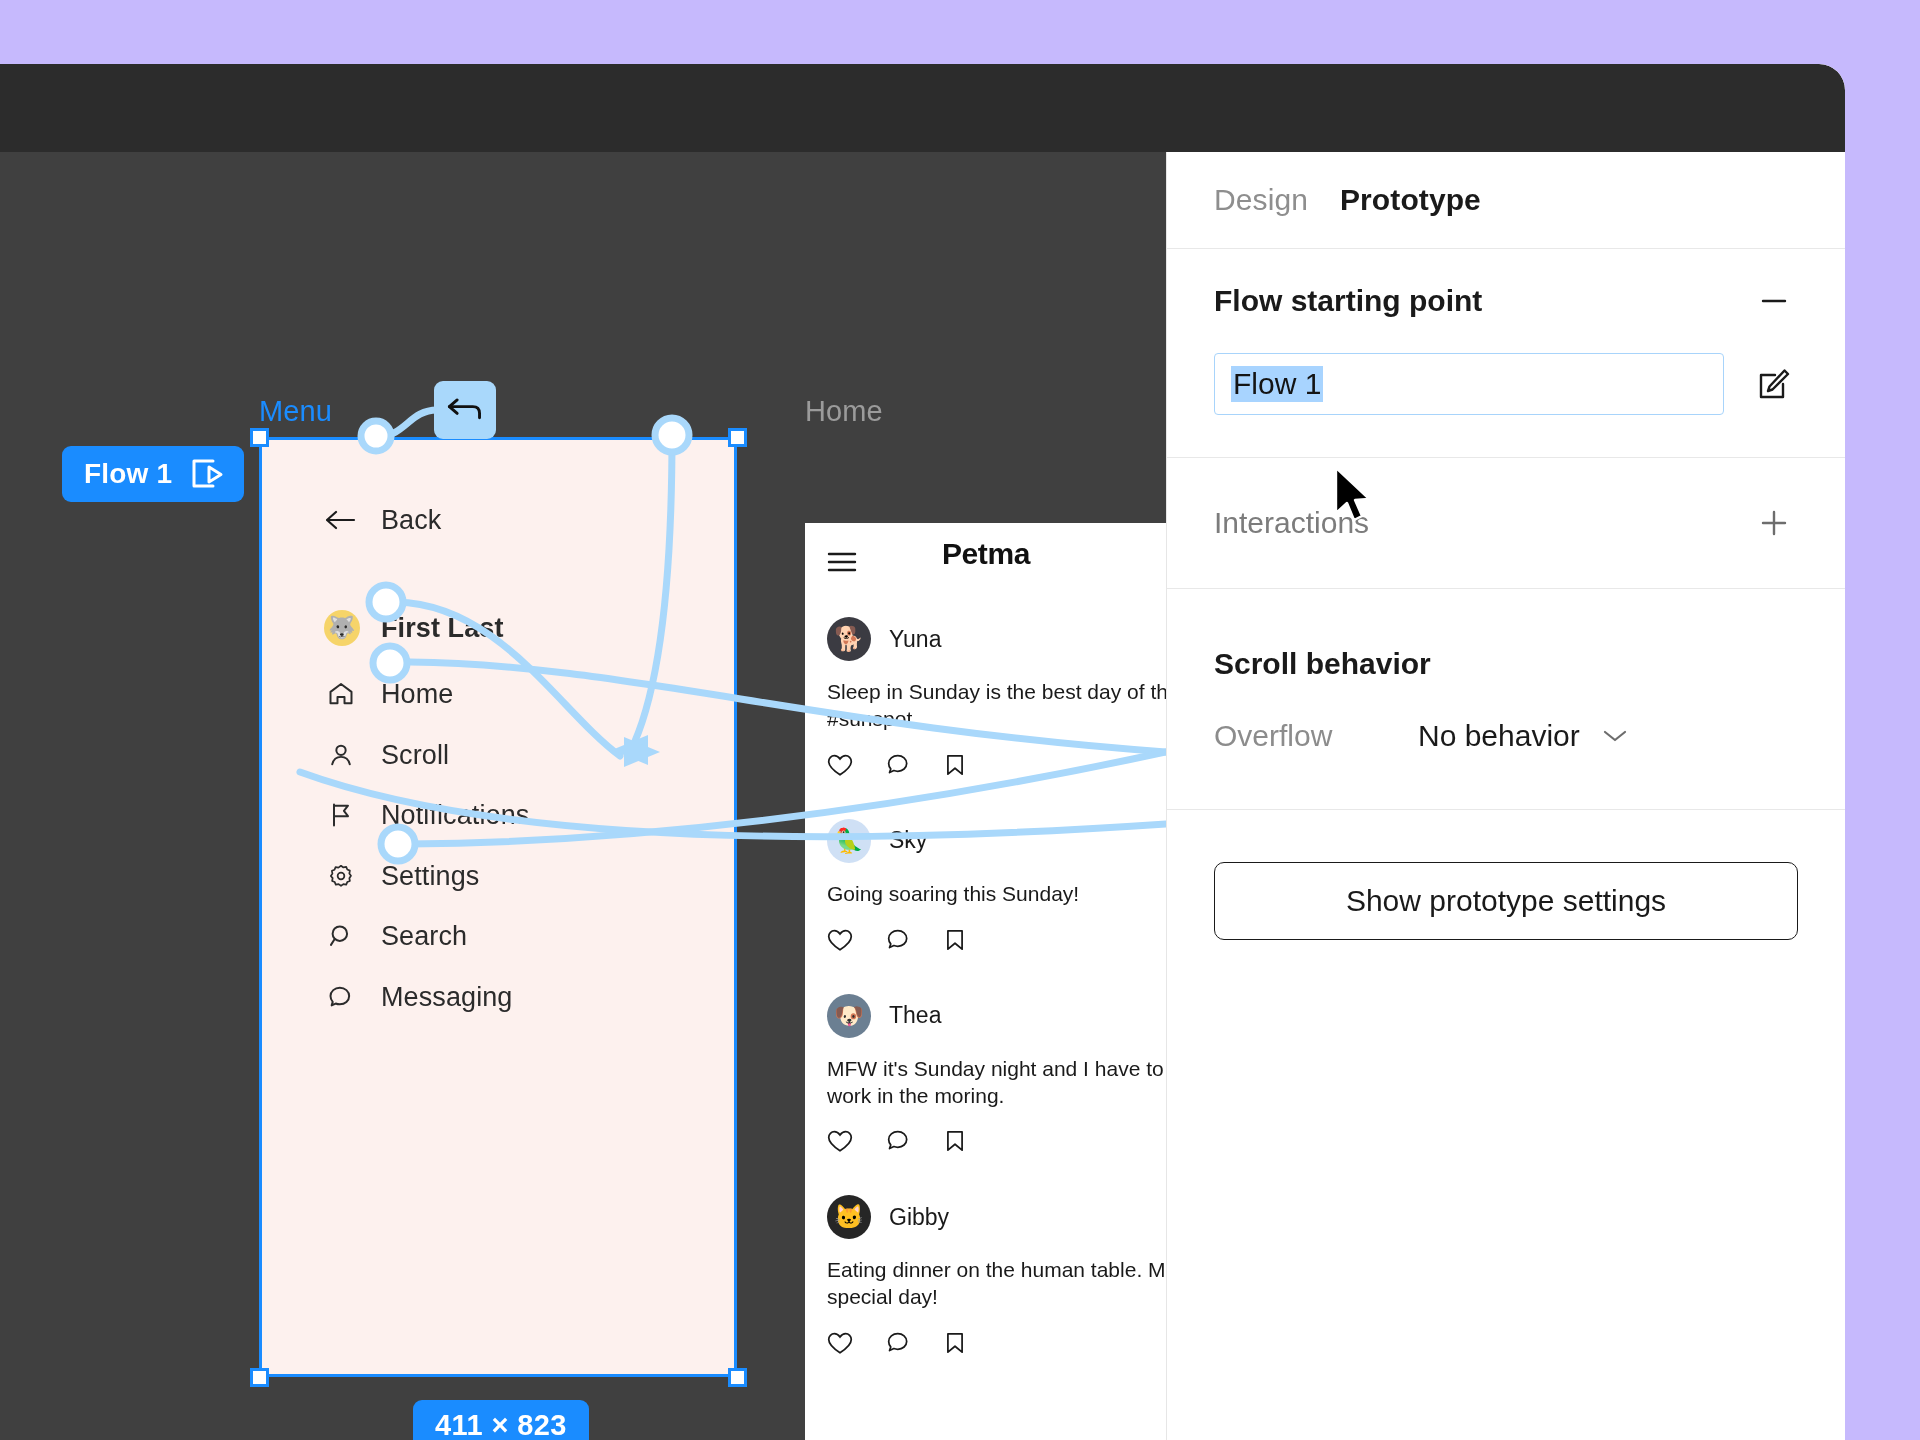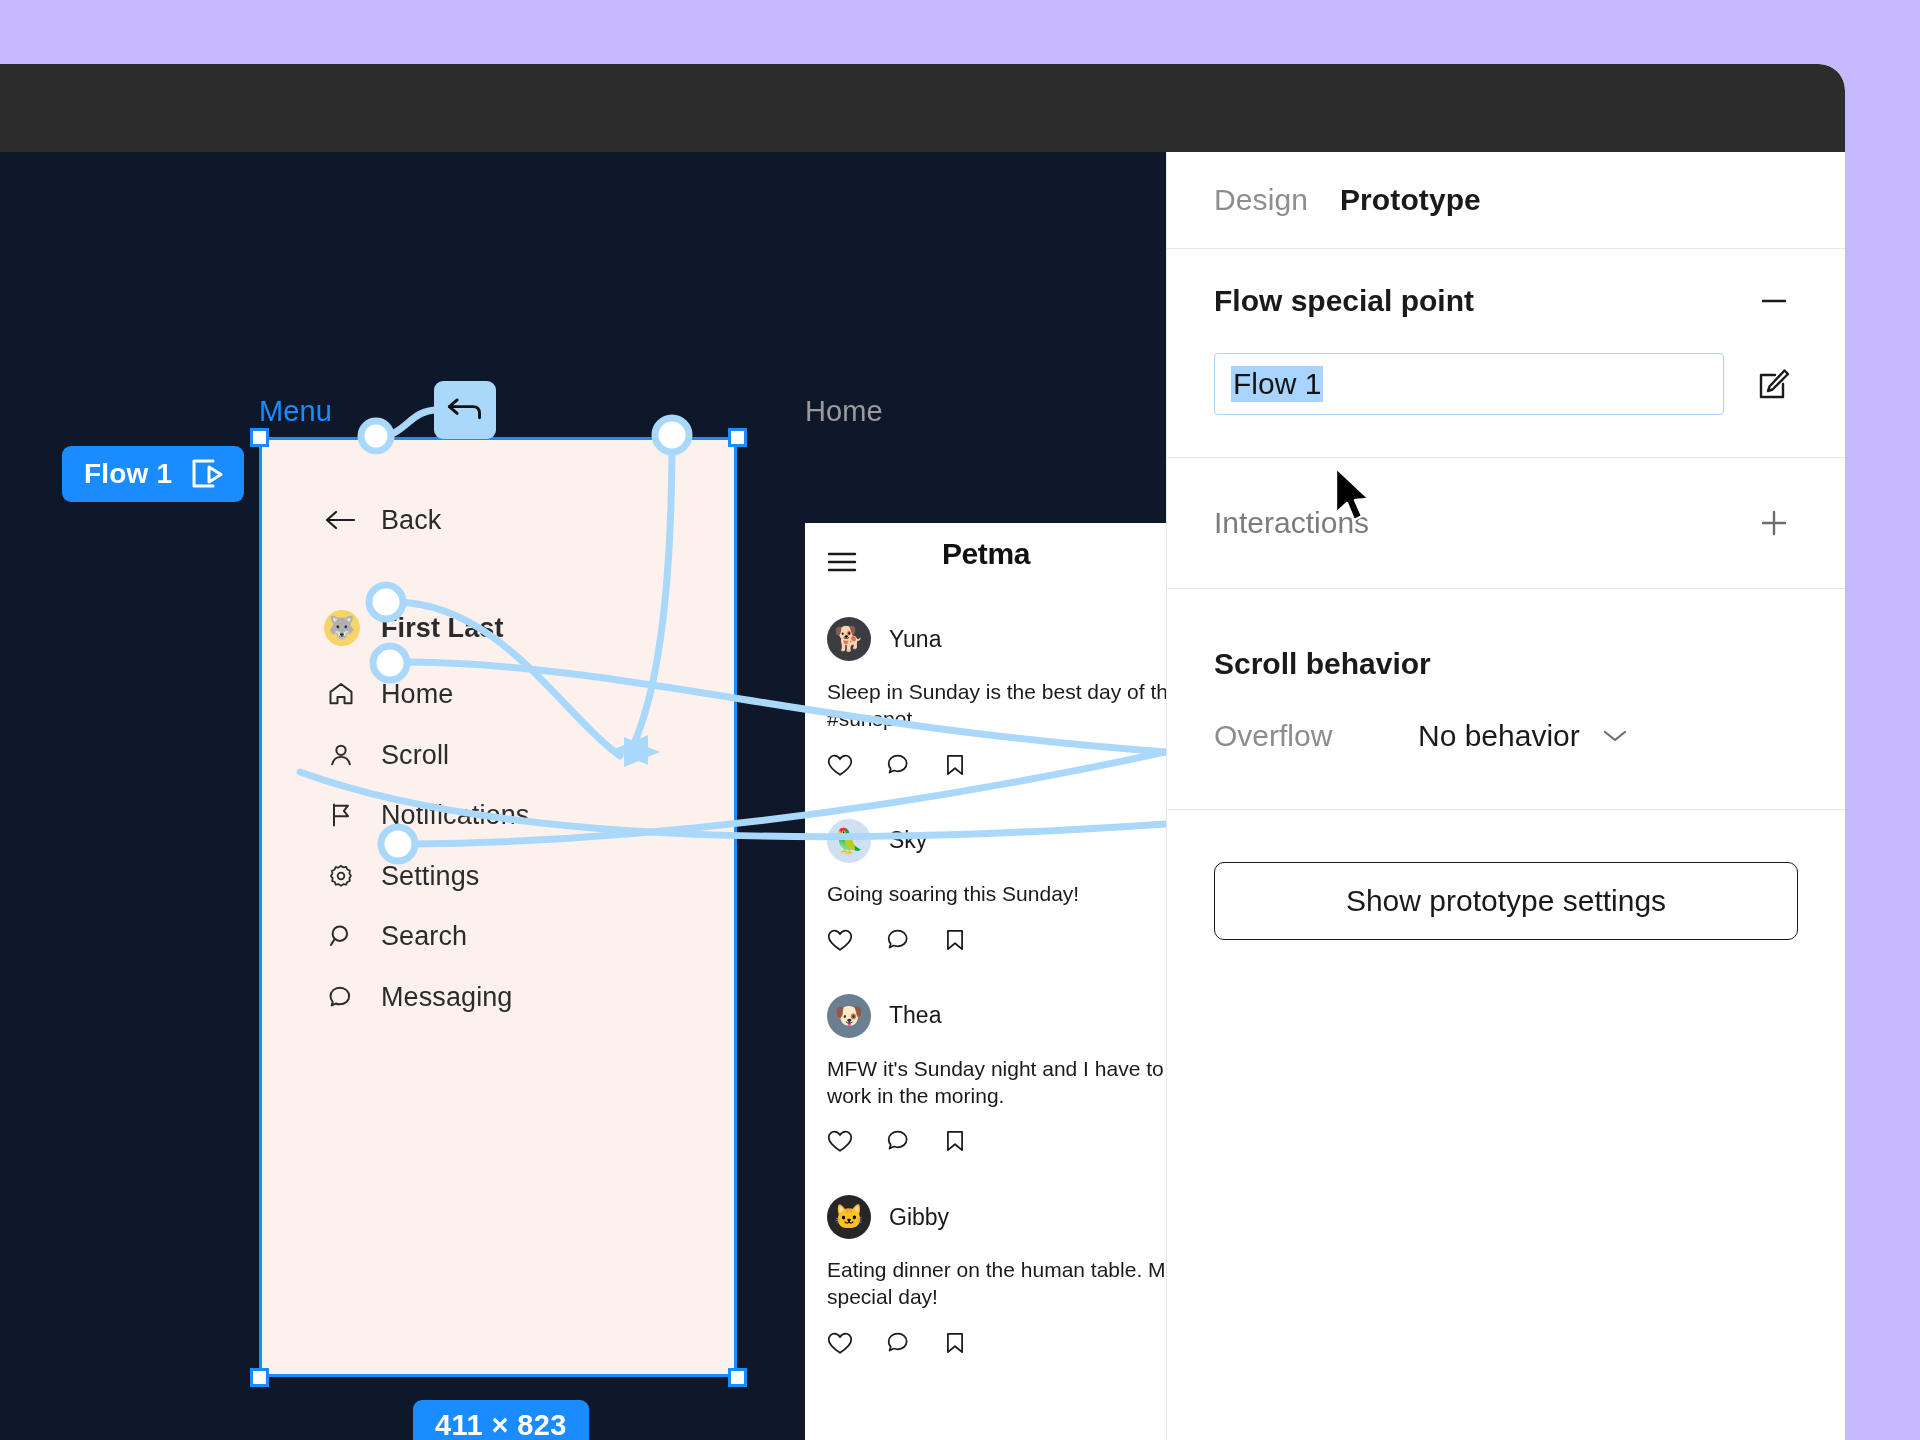--- a/index.html
+++ b/index.html
@@ -24,21 +24,21 @@
     position: absolute; left: 0; top: 0;
     width: 1845px; height: 88px;
     background: #2c2c2c;
     border-top-right-radius: 26px;
   }
 
   
   .canvas {
     position: absolute; left: 0; top: 88px;
     width: 1166px; height: 1288px;
-    background: #0f172a;
+    background: #404040;
     overflow: hidden;
   }
 
   
   .frame-label {
     position: absolute;
     font-size: 29px;
     letter-spacing: .1px;
     white-space: nowrap;
   }
@@ -508,21 +508,21 @@
 
     <div class="panel">
 
       <div class="panel-tabs">
         <span class="ptab inactive">Design</span>
         <span class="ptab active">Prototype</span>
       </div>
 
       <div class="psec">
         <div class="psec-head">
-          <span class="psec-title">Flow special point</span>
+          <span class="psec-title">Flow starting point</span>
           <span class="icon-btn">
             <svg width="34" height="34" viewBox="0 0 34 34">
                 <path d="M6 17 H28" stroke="#1a1a1a" stroke-width="2.4" stroke-linecap="round"></path>
               </svg>
           </span>
         </div>
         <div class="flow-input-row">
           <div class="flow-input">
             <span class="sel-text">Flow 1</span>
           </div>

